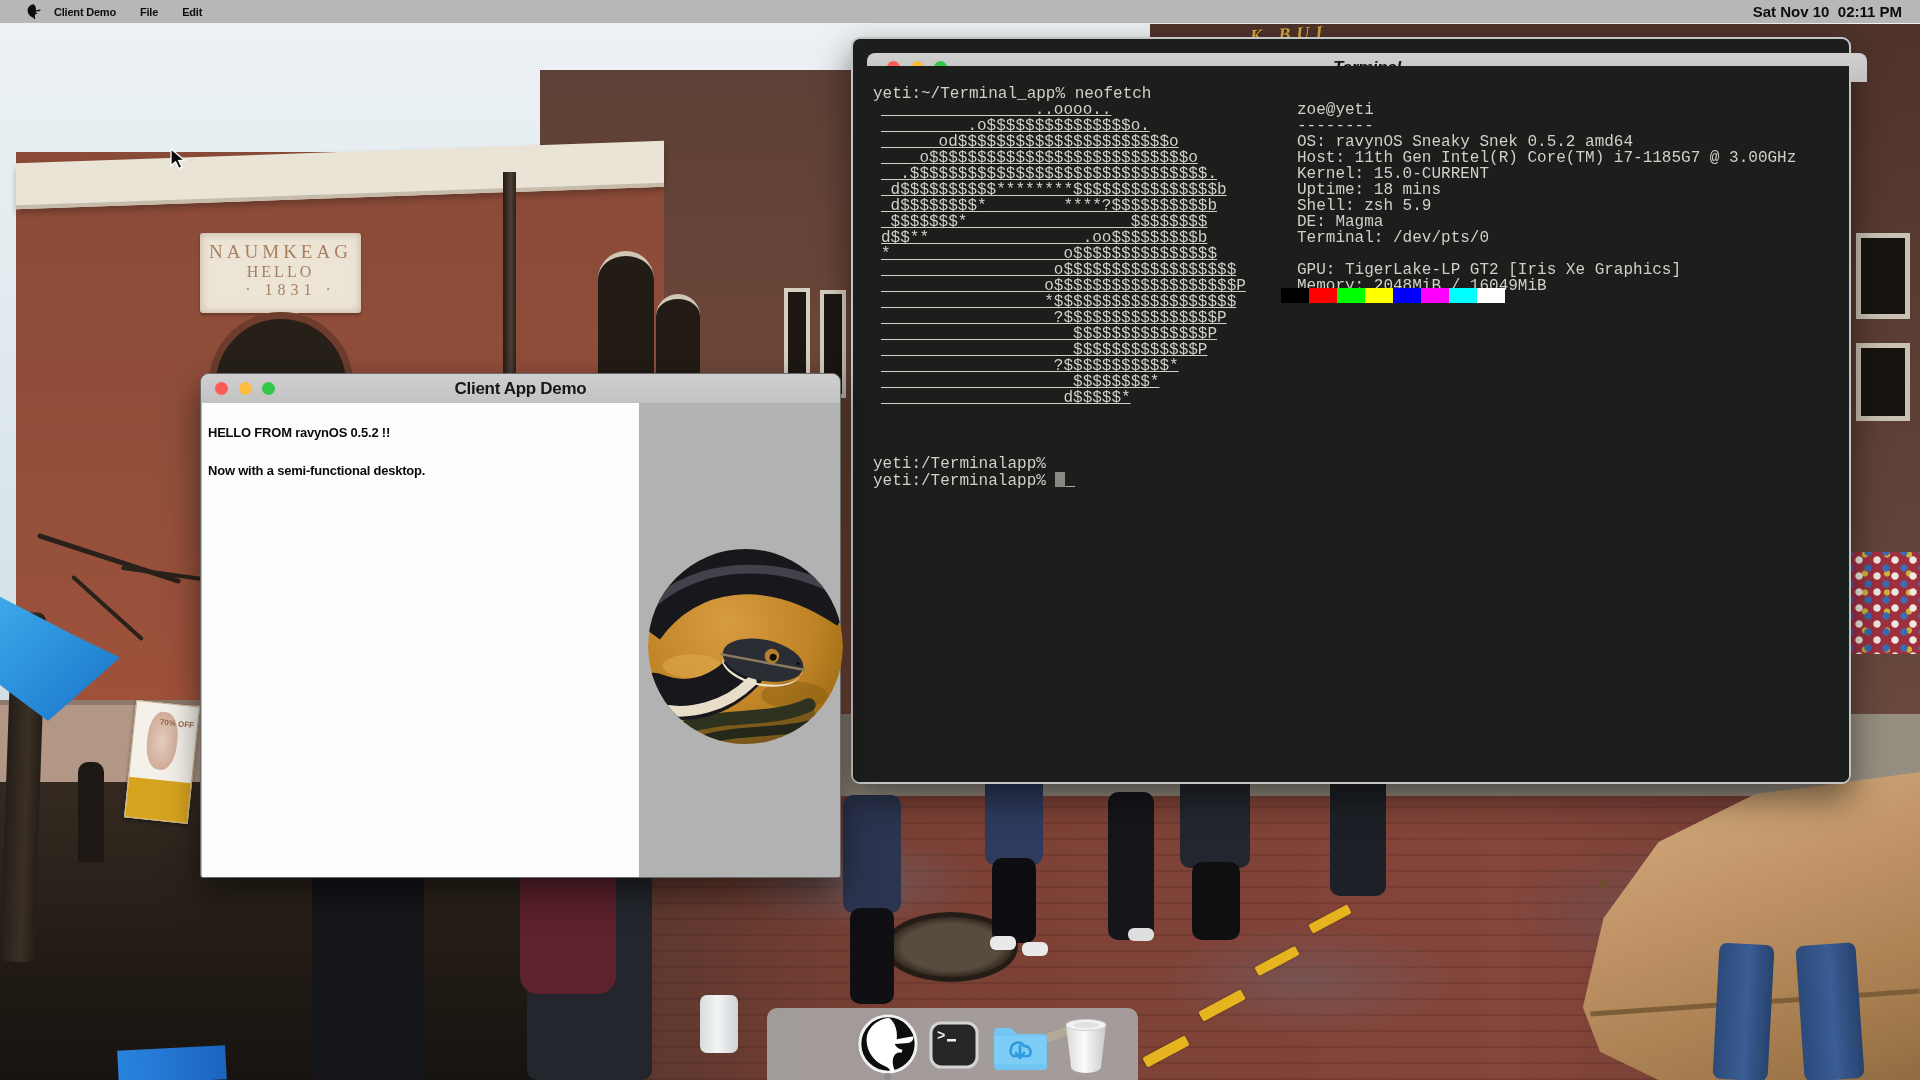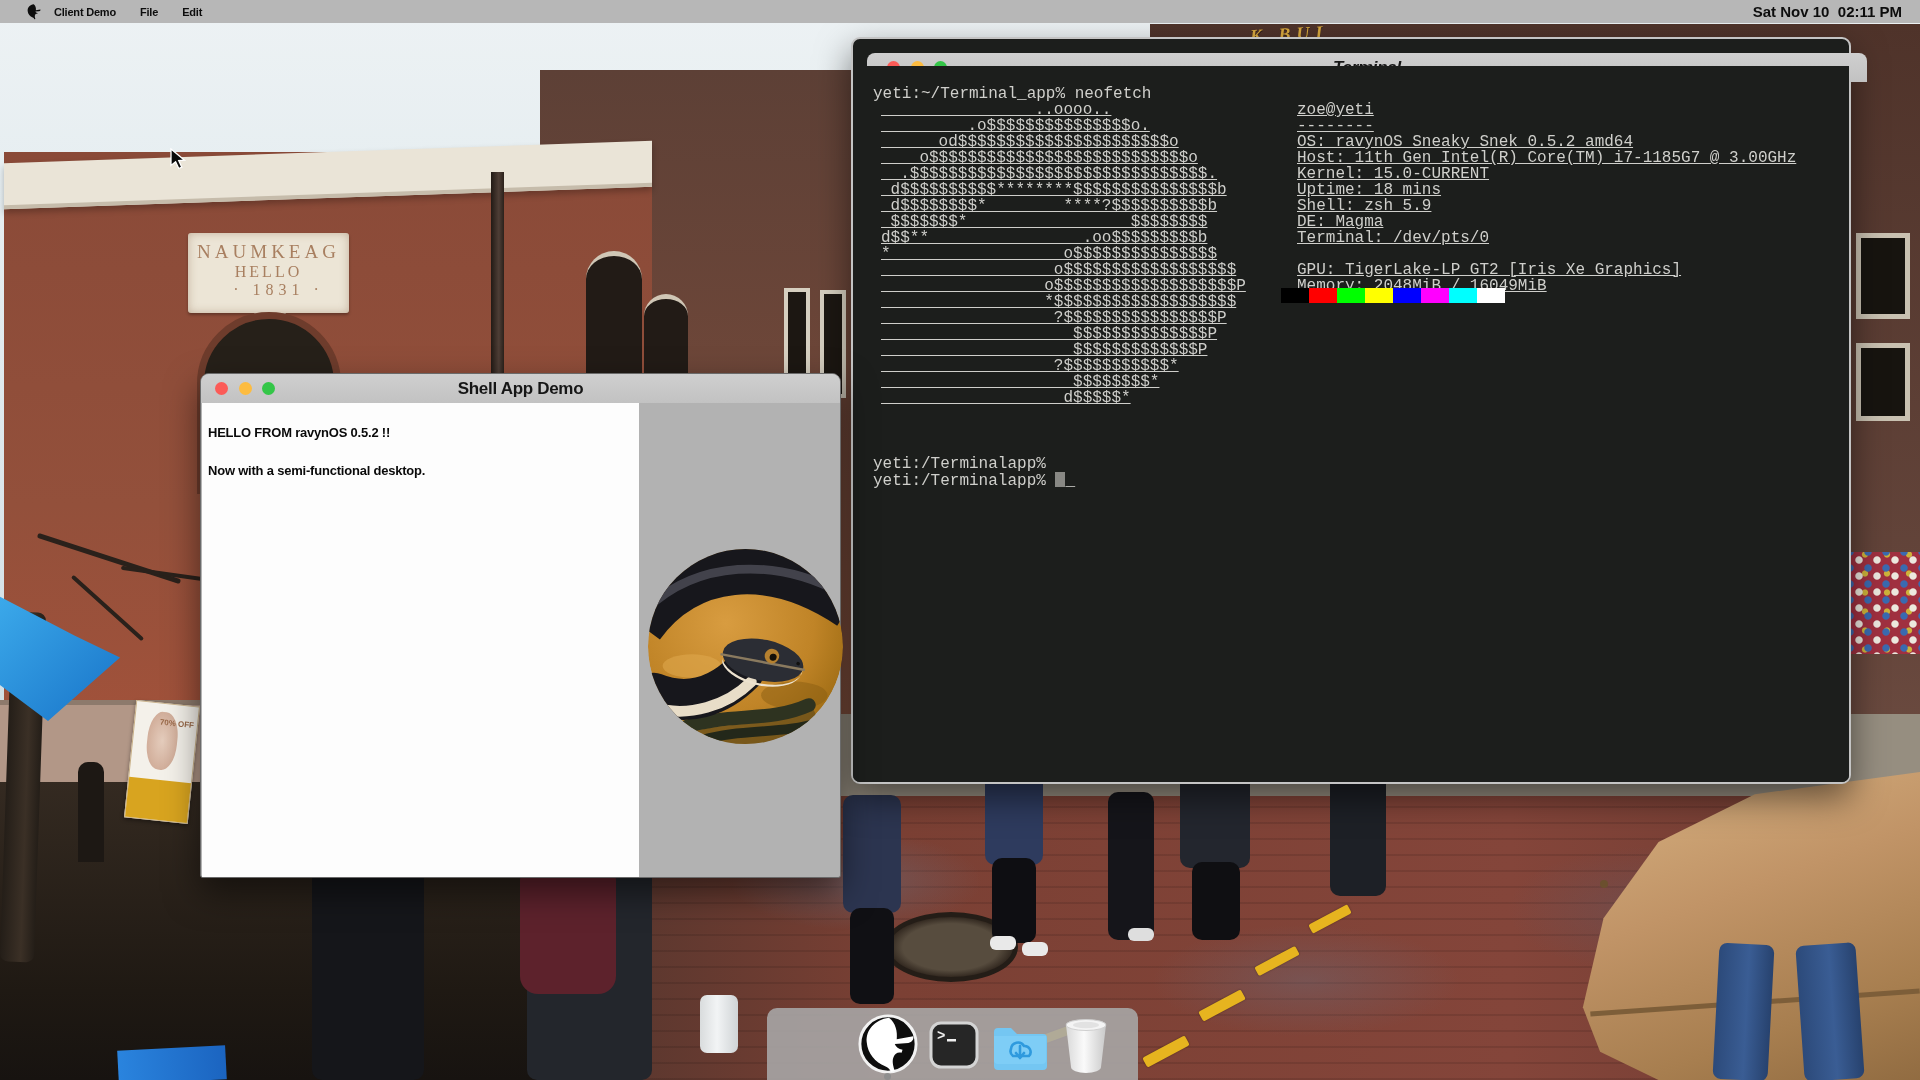--- a/index.html
+++ b/index.html
@@ -16,21 +16,21 @@
       repeating-linear-gradient(90deg, rgba(60,30,20,0.10) 0 2px, rgba(0,0,0,0) 2px 27px);}
   .bldg-center{position:absolute;left:540px;top:70px;width:345px;height:710px;
        background:linear-gradient(180deg,#5d4036,#74493a 60%,#84513e);}
   .cwin{position:absolute;width:26px;height:108px;background:#1c1712;border:4px solid #d6cfc0;}
   .bldg-right{position:absolute;left:1150px;top:24px;width:770px;height:780px;
        background:linear-gradient(180deg,#4f332a,#63443a 70%,#6d4c41);}
   .sign-gold{position:absolute;left:100px;top:0px;transform:rotate(-3deg);
        font-family:"Liberation Serif",serif;font-style:italic;font-weight:bold;
        font-size:18px;color:#d9a93f;letter-spacing:6px;text-shadow:0 1px 0 #2a1a12;}
   .rwin{position:absolute;left:706px;width:54px;background:#17140f;border:5px solid #c9c1b1;}
-  .bank{position:absolute;left:4px;top:152px;width:648px;height:640px;
+  .bank{position:absolute;left:16px;top:152px;width:648px;height:640px;
        background:linear-gradient(180deg,#8a4a38 0%,#93503b 55%,#a5523a 100%);}
   .cornice{position:absolute;left:0;top:0;width:648px;height:46px;background:#eae4d7;
        transform:skewY(-2deg);border-bottom:4px solid #c6bcab;box-shadow:0 4px 6px rgba(0,0,0,.25);}
   .plaque{position:absolute;left:184px;top:81px;width:161px;height:80px;
        background:linear-gradient(180deg,#f0ead d,#ded5c3);background:#ece5d6;
        border-radius:3px;box-shadow:inset 0 0 10px rgba(120,80,50,.35),0 2px 3px rgba(0,0,0,.3);
        text-align:center;color:#a87f60;font-family:"Liberation Serif",serif;}
   .plq1{font-size:19px;letter-spacing:4px;margin-top:8px;}
   .plq2{font-size:16px;letter-spacing:3px;}
   .plq3{font-size:16px;letter-spacing:5px;margin-left:20px;}
@@ -112,21 +112,21 @@
   #terminal-window{left:851px;top:37px;width:1000px;height:747px;z-index:5;
        border:2px solid #c4c4c4;background:#1c1e1c;}
   #terminal-window .titlebar{left:-2px;top:-2px;width:1000px;margin:16px;font-style:italic;}
   .term-content{position:absolute;left:0;top:27px;width:996px;height:716px;background:#1c1e1c;
        border-radius:0 0 7px 7px;overflow:hidden;
        font-family:"Liberation Mono","DejaVu Sans Mono",monospace;
        font-size:16px;line-height:16px;color:#cfcfcb;}
   .term-content pre{margin:16px;position:absolute;white-space:pre;font:inherit;}
   .t-line1{left:4px;top:4px;}
   .t-art{left:12px;top:20px;text-decoration:underline;}
-  .t-info{left:428px;top:20px;text-decoration:underline;}
+  .t-info{left:428px;top:20px;}
   .t-palette{position:absolute;left:428px;top:222px;display:flex;}
   .swatch{width:28px;height:15px;}
   .t-prompts{left:4px;top:374px;}
   .blk{display:inline-block;width:10px;height:15px;background:#888884;vertical-align:-2px;}
 
   
   #client-window{left:200px;top:373px;width:641px;height:505px;z-index:5;
        border:1px solid #6a6a6a;background:#b2b2b2;border-radius:9px 9px 3px 3px;}
   #client-window .titlebar{border-radius:8px 8px 0 0;}
   .client-white{position:absolute;left:1px;top:29px;width:437px;height:474px;background:#fdfdfd;}
@@ -286,21 +286,21 @@
       <pre class="t-prompts"><span>yeti:/Terminalapp%</span>
 <span>yeti:/Terminalapp% </span><span class="blk"></span>_</pre>
     </div>
   </div>
 
   <div id="client-window" class="window">
     <div class="titlebar">
       <span class="tl red" style="left:14px;"></span>
       <span class="tl yel" style="left:38px;"></span>
       <span class="tl grn" style="left:61px;"></span>
-      <span class="title">Shell App Demo</span>
+      <span class="title">Client App Demo</span>
     </div>
     <div class="client-white">
       <div class="msg msg1">HELLO FROM ravynOS 0.5.2 !!</div>
       <div class="msg msg2">Now with a semi-functional desktop.</div>
     </div>
     <div class="client-gray">
       <div class="snake-circle" style="left:9px;top:146px;">
         <svg width="195" height="195" viewBox="0 0 200 200">
           <defs>
             <radialGradient id="sand" cx="40%" cy="38%" r="75%">

